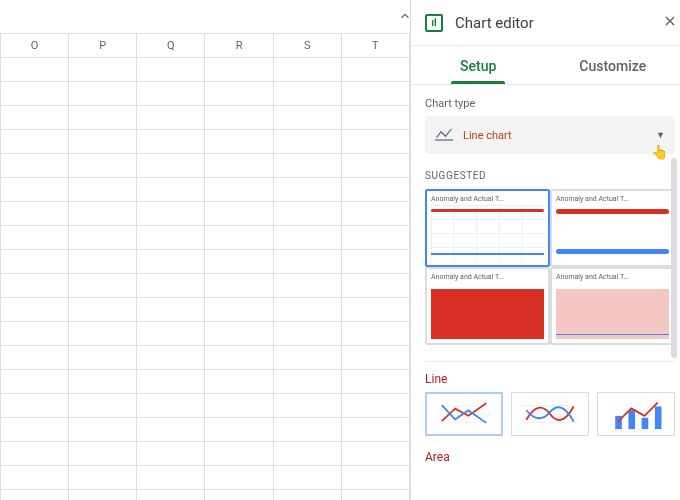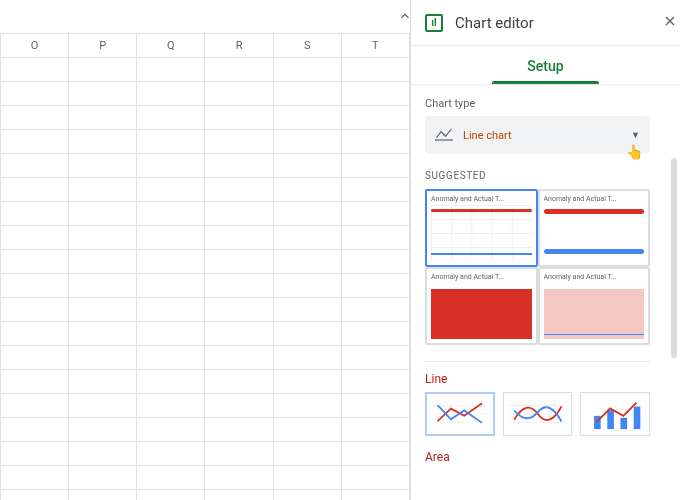--- a/index.html
+++ b/index.html
@@ -21,21 +21,21 @@
   .panel-hd .logo { width: 18px; height: 18px; border: 2px solid #188038; border-radius: 2px; display: flex; align-items: center; justify-content: center; margin-right: 12px; }
   .panel-hd .logo span { color: #188038; font-size: 10px; font-weight: bold; }
   .panel-hd h2 { font-size: 15px; font-weight: 400; color: #3c4043; flex: 1; }
   .panel-hd .close { color: #5f6368; font-size: 18px; cursor: pointer; padding: 2px; }
   
   .tabs { display: flex; border-bottom: 1px solid #e8eaed; }
   .tab { flex: 1; text-align: center; padding: 12px 0 10px; font-size: 14px; font-weight: 500; color: #5f6368; cursor: pointer; position: relative; }
   .tab.active { color: #188038; }
   .tab.active::after { content: ''; position: absolute; bottom: 0; left: 30%; right: 30%; height: 3px; background: #188038; border-radius: 2px 2px 0 0; }
   
-  .body { padding: 12px 30px 0 14px; overflow-y: auto; flex: 1; position: relative; }
+  .body { padding: 12px 5px 0 14px; overflow-y: auto; flex: 1; position: relative; }
   .section-label { font-size: 11px; color: #5f6368; margin-bottom: 6px; }
   
   .chart-type { background: #f1f3f4; border-radius: 4px; height: 38px; display: flex; align-items: center; padding: 0 10px; cursor: pointer; position: relative; }
   .chart-type .line-ico { margin-right: 10px; color: #5f6368; }
   .chart-type .label { flex: 1; font-size: 11px; color: #c2410c; }
   .chart-type .dd { color: #5f6368; font-size: 9px; }
   .cursor-hand { position: absolute; right: 6px; top: 28px; font-size: 14px; pointer-events: none; }
   
   .suggested-lbl { font-size: 10px; letter-spacing: 0.6px; color: #5f6368; margin: 16px 0 8px; }
   
@@ -247,20 +247,21 @@
     <div class="close">
       <svg width="16" height="16" viewBox="0 0 24 24" fill="none" stroke="currentColor" stroke-width="2">
           <line x1="18" y1="6" x2="6" y2="18"></line>
           <line x1="6" y1="6" x2="18" y2="18"></line>
         </svg>
     </div>
   </div>
 
   <div class="tabs">
     <div class="tab active">Setup</div>
+    <div class="tab">Customize</div>
   </div>
 
   <div class="body">
     <div class="section-label">Chart type</div>
     <div class="chart-type">
       <span class="line-ico">
         <svg width="18" height="14" viewBox="0 0 24 18" fill="none" stroke="currentColor" stroke-width="1.6">
             <polyline points="2 14 8 6 14 12 22 2"></polyline>
             <line x1="0" y1="17" x2="24" y2="17"></line>
           </svg>

